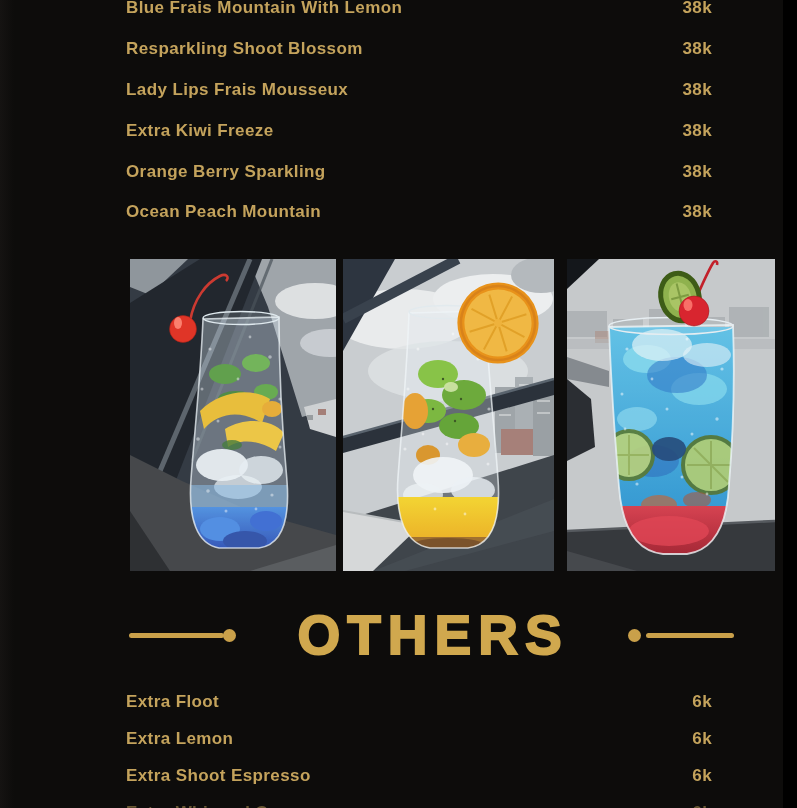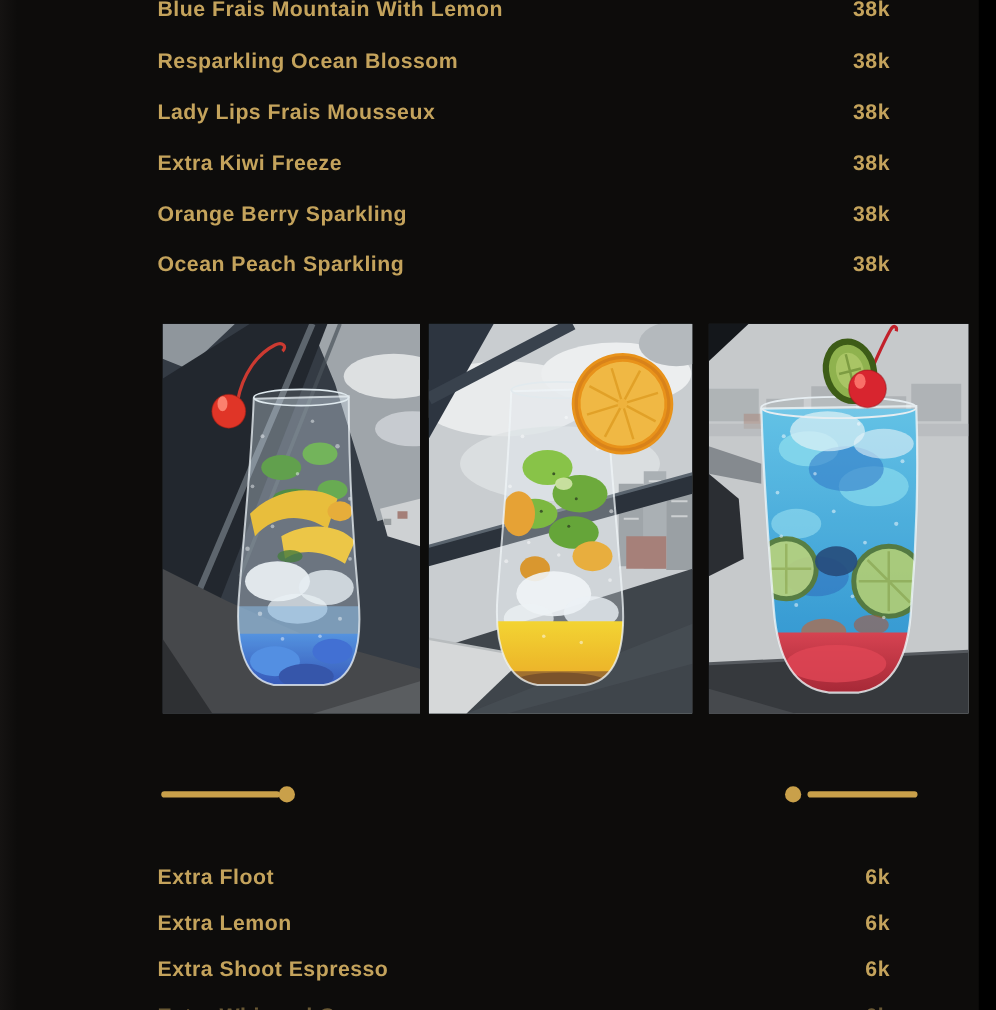--- a/index.html
+++ b/index.html
@@ -34,37 +34,37 @@
 <body>
 
 <div class="page">
 
   <div class="menu menu-top">
     <div class="row">
       <span class="label">Blue Frais Mountain With Lemon</span>
       <span class="price">38k</span>
     </div>
     <div class="row">
-      <span class="label">Resparkling Ocean Blossom</span>
+      <span class="label">Resparkling Shoot Blossom</span>
       <span class="price">38k</span>
     </div>
     <div class="row">
       <span class="label">Lady Lips Frais Mousseux</span>
       <span class="price">38k</span>
     </div>
     <div class="row">
       <span class="label">Extra Kiwi Freeze</span>
       <span class="price">38k</span>
     </div>
     <div class="row">
       <span class="label">Orange Berry Sparkling</span>
       <span class="price">38k</span>
     </div>
     <div class="row">
-      <span class="label">Ocean Peach Sparkling</span>
+      <span class="label">Ocean Peach Mountain</span>
       <span class="price">38k</span>
     </div>
   </div>
 
   <div class="photo" id="photo1" aria-label="Tall curved glass soda with mint leaves, mango slices, ice and blue syrup layer, red cherry garnish, rooftop window background">
     <svg width="206" height="312" viewBox="0 0 206 312">
       <defs>
         <linearGradient id="p1blue" x1="0" y1="0" x2="0" y2="1">
           <stop offset="0" stop-color="#3f86dd"></stop>
             <stop offset="1" stop-color="#1b3fae"></stop>
@@ -306,20 +306,21 @@
         </g>
         <circle cx="127" cy="52" r="15" fill="#d8252f"></circle>
         <circle cx="127" cy="52" r="15" fill="none" stroke="#9c131c" stroke-width="1" opacity=".5"></circle>
         <ellipse cx="121" cy="46" rx="4.5" ry="6" fill="#ff7d72" opacity=".85"></ellipse>
       </g>
     </svg>
   </div>
 
   <div class="decor decor-line" id="decor-line-left"></div>
   <div class="decor decor-dot" id="decor-dot-left"></div>
+  <div class="others-title">OTHERS</div>
   <div class="decor decor-dot" id="decor-dot-right"></div>
   <div class="decor decor-line" id="decor-line-right"></div>
 
   <div class="menu menu-others">
     <div class="row">
       <span class="label">Extra Floot</span>
       <span class="price">6k</span>
     </div>
     <div class="row">
       <span class="label">Extra Lemon</span>

